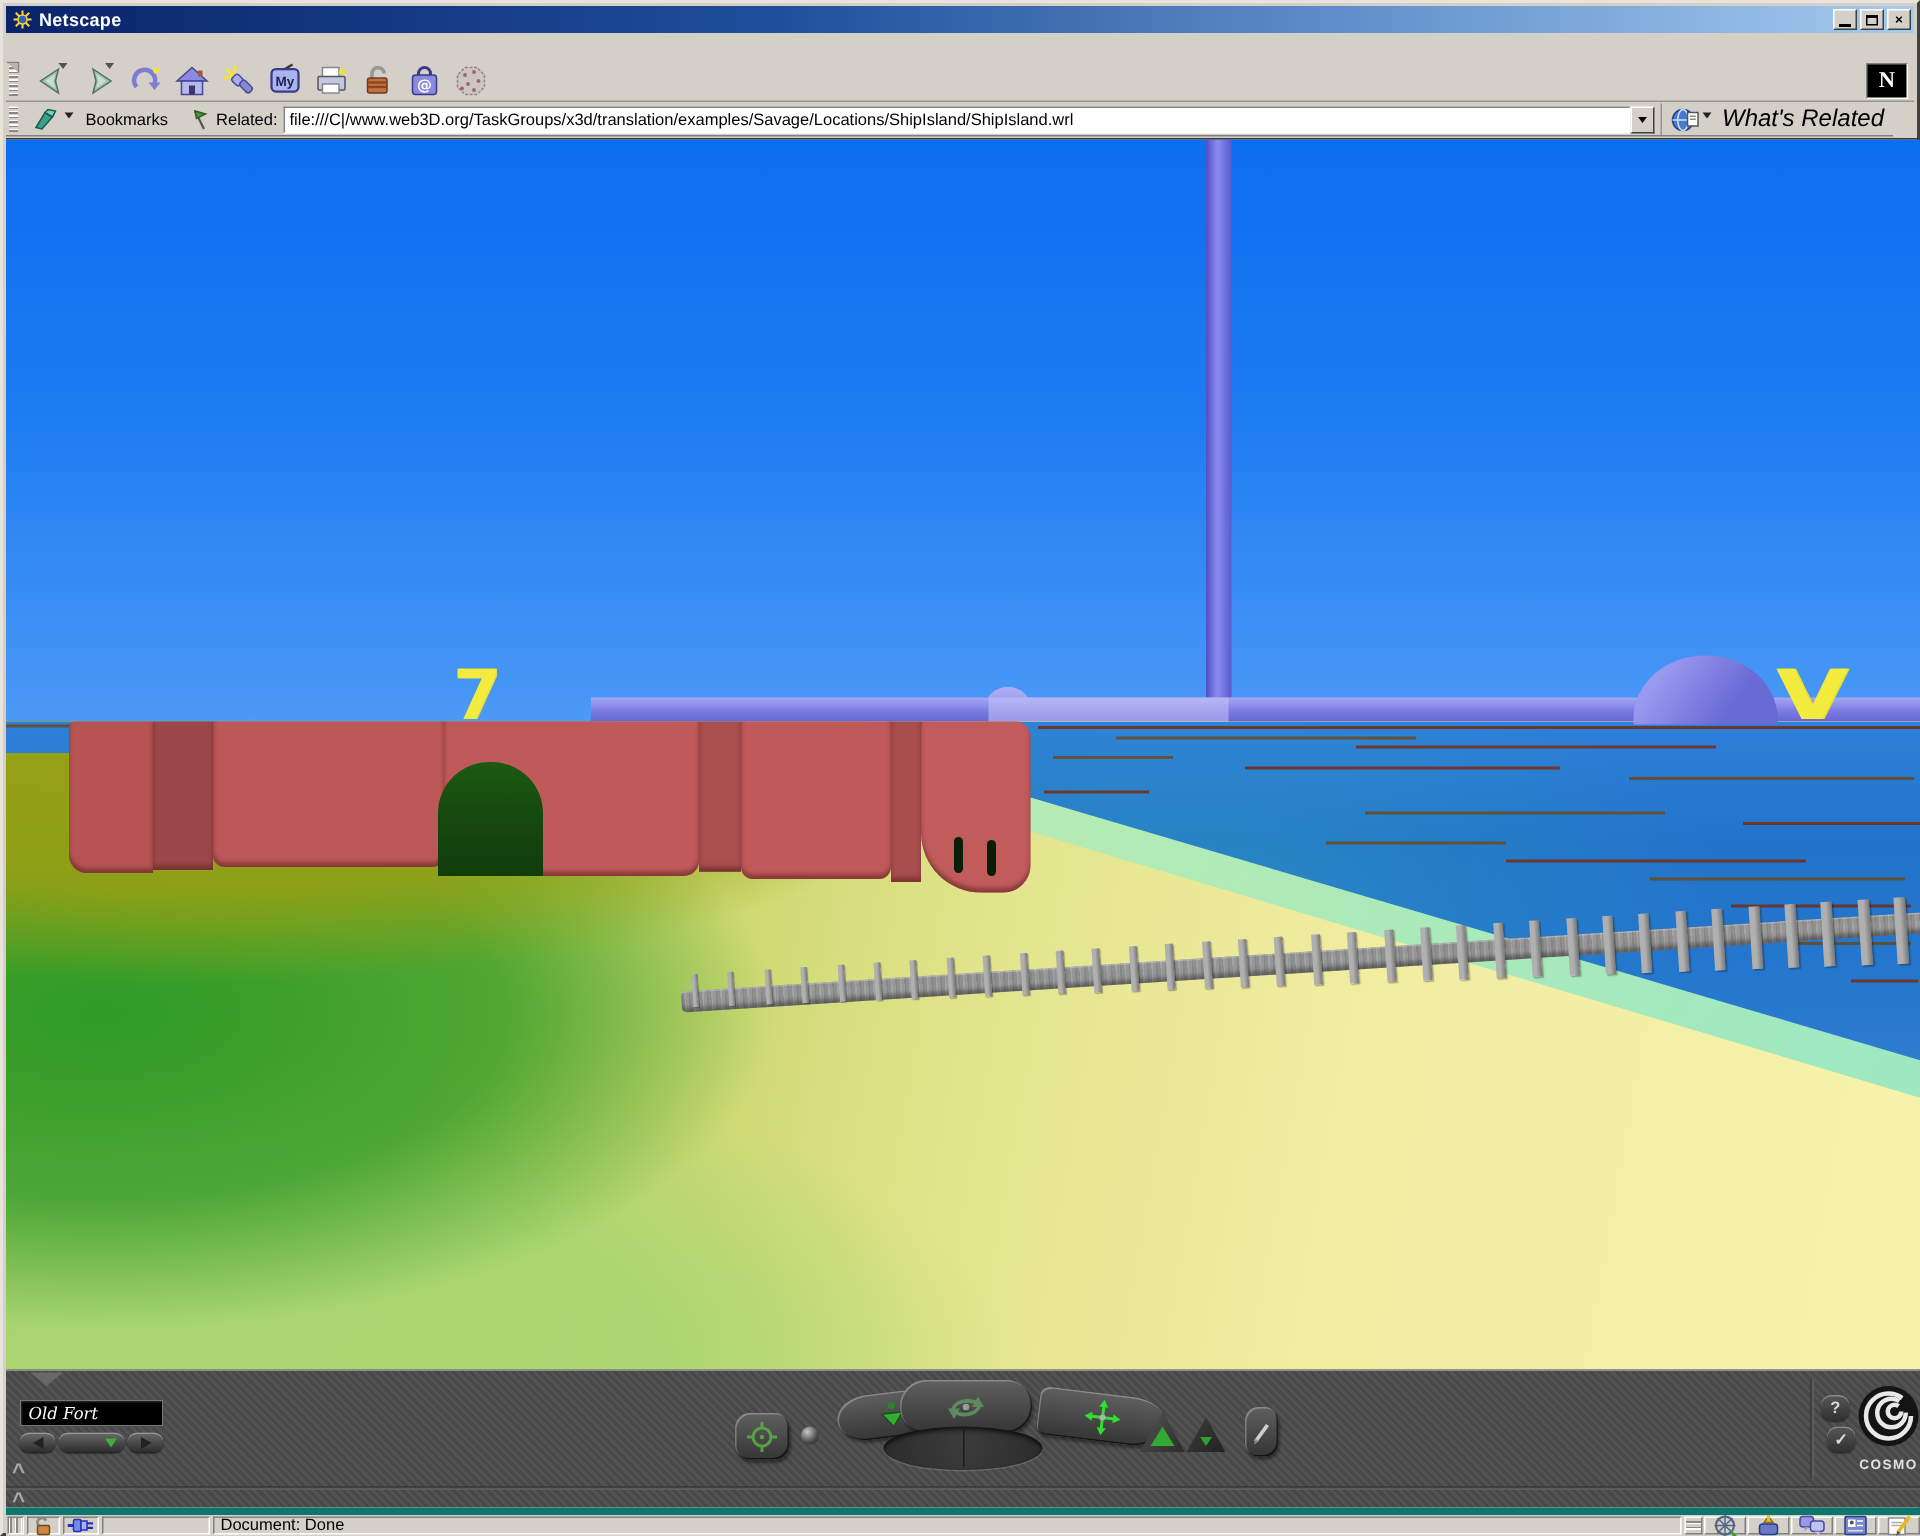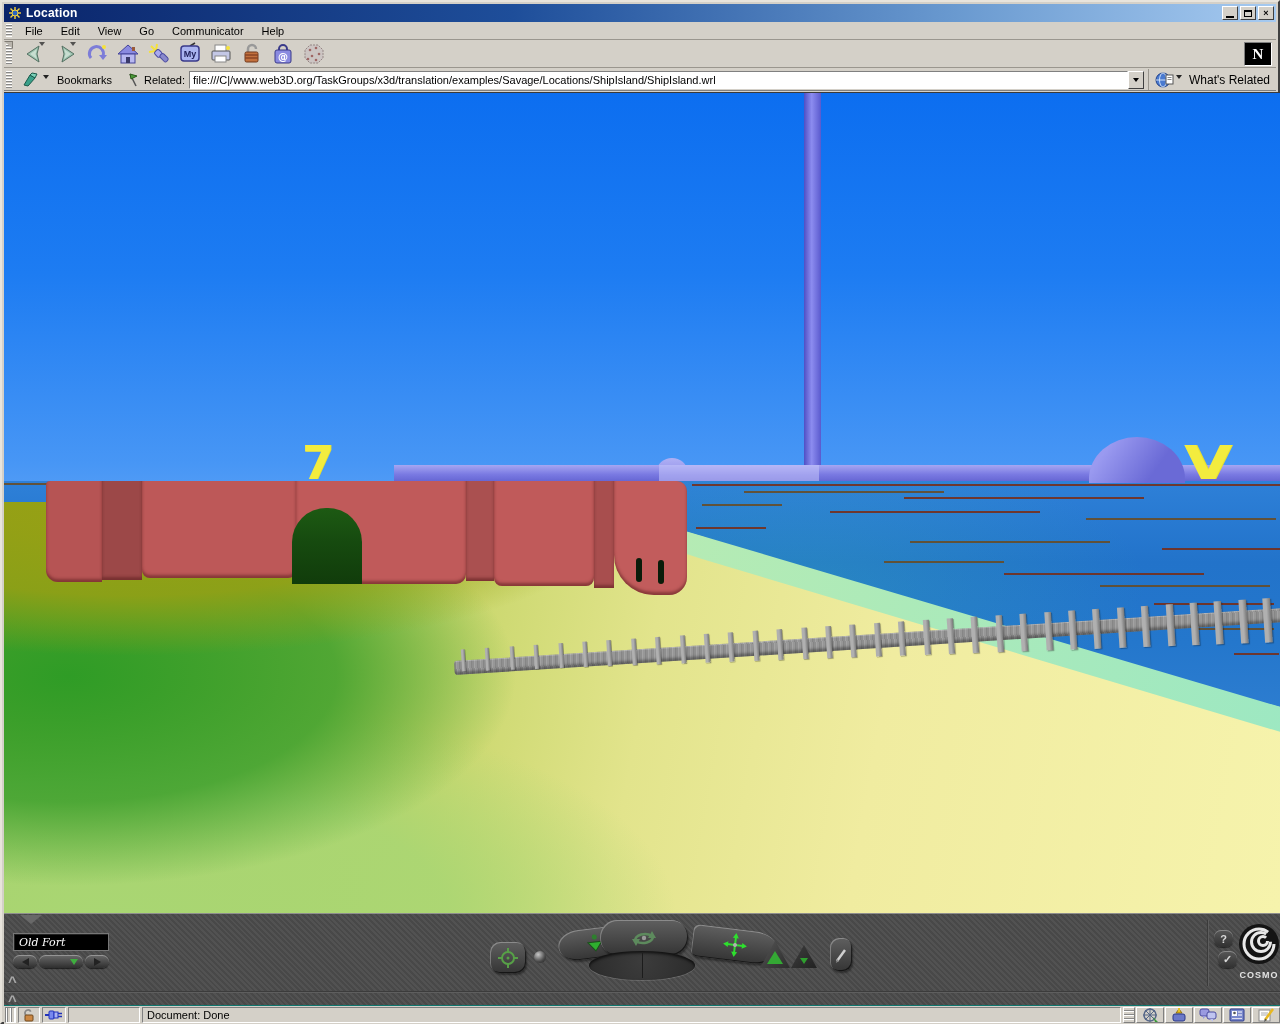--- a/index.html
+++ b/index.html
@@ -38,35 +38,35 @@
   .tbtn svg { display:block; }
   .dim { opacity:0.8; filter:saturate(0.55); }
   .dd-chev { position:absolute; top:0px; right:2px; width:0; height:0;
     border-left:3px solid transparent; border-right:3px solid transparent; border-top:4px solid #333; }
   #throbber { margin-left:auto; margin-right:4px; width:28px; height:24px; background:#000;
     border:1px solid; border-color:#808080 #fff #fff #808080; display:flex;
     align-items:center; justify-content:center; color:#fff;
     font-family:"Liberation Serif", serif; font-weight:bold; font-size:15px; }
 
   
-  #locbar { position:absolute; top:67px; left:2px; right:2px; height:22px; background:#d4d0c8;
+  #locbar { position:absolute; top:67px; left:2px; right:16px; height:22px; background:#d4d0c8;
     display:flex; align-items:center; border-bottom:1px solid #808080; }
   .loc-label { font-size:11px; color:#000; margin:0 4px; white-space:nowrap; }
   #url-box { flex:1; height:18px; background:#fff; border:1px solid;
     border-color:#808080 #fff #fff #808080; display:flex; align-items:center; overflow:hidden; }
   #url-text { font-size:11px; color:#000; padding-left:3px; white-space:nowrap; }
   #url-drop { width:16px; height:18px; background:#d4d0c8; border:1px solid;
     border-color:#fff #404040 #404040 #fff; display:flex; align-items:center; justify-content:center; }
   .tri-down { width:0; height:0; border-left:3px solid transparent; border-right:3px solid transparent;
     border-top:4px solid #000; }
   .tiny-chev { width:0; height:0; border-left:3px solid transparent; border-right:3px solid transparent;
     border-top:4px solid #222; margin:0 4px 6px 1px; }
   #whats-related { display:flex; align-items:center; padding:0 6px; height:100%;
     border-left:1px solid #9a968e; margin-left:4px; }
-  #whats-related span { font-size:12px; margin-left:3px; }
+  #whats-related span { font-size:16px; margin-left:3px;font-style:italic; }
 
   
   #scene { position:absolute; top:90px; left:2px; width:1276px; height:821px; overflow:hidden;
     border-top:1px solid #3a3a3a;
     background:linear-gradient(180deg,#0c6ef0 0%,#1d7cf2 22%,#4796f5 45%,#8cbcf8 68%,#c9e1fb 85%,#eaf4fd 100%); }
   #pole { left:800px; top:0; width:17px; height:389px;
     background:linear-gradient(90deg,#4f4fc4,#8c8cf0 45%,#5a5ace); border-radius:0 0 3px 3px; }
   #h-tube { left:390px; top:372px; width:886px; height:17px;
     background:linear-gradient(180deg,#a6a6f2,#7a7ae2 55%,#6464d2); }
   #h-tube-light { left:655px; top:372px; width:160px; height:17px; background:rgba(196,196,250,0.55); }
@@ -176,21 +176,21 @@
   .mini-btn { position:absolute; width:19px; height:17px; border-radius:7px;
     background:linear-gradient(180deg,#585858,#303030);
     box-shadow:inset 0 1px 0 rgba(255,255,255,0.3), 0 1px 1px rgba(0,0,0,0.5);
     color:#d8d8d8; font-size:11px; font-weight:bold; display:flex; align-items:center; justify-content:center; }
   #help-btn { left:1210px; top:16px; } #confirm-btn { left:1214px; top:37px; }
   #cosmo-logo { left:1230px; top:8px; width:50px; height:62px; text-align:center; }
   #cosmo-text { color:#e2e2e2; font-size:9px; letter-spacing:1px; font-weight:bold; }
 
   
   #statusbar { position:absolute; top:1003px; left:2px; width:1276px; height:19px; background:#d4d0c8;
-    border-top:1px solid #0f766e; display:flex; align-items:stretch; }
+    border-top:5px solid #0f766e; display:flex; align-items:stretch; }
   .spanel { border:1px solid; border-color:#808080 #fff #fff #808080; margin:1px;
     display:flex; align-items:center; }
   #grip { width:11px; background:repeating-linear-gradient(90deg,#fff 0 1px,#888 1px 2px,#d4d0c8 2px 4px); }
   #lock-panel { width:22px; justify-content:center; }
   #plug-panel { width:24px; justify-content:center; }
   #prog-panel { width:72px; }
   #status-panel { flex:1; padding-left:4px; }
   #status-text { font-size:11px; color:#000; }
   #component-bar { display:flex; align-items:stretch; }
   .cpanel { border:1px solid; border-color:#fff #808080 #808080 #fff; margin:1px 0 1px 1px;
@@ -206,43 +206,34 @@
     <svg id="title-icon" viewBox="0 0 14 14">
       <rect width="14" height="14" fill="#0a246a"></rect>
       <g stroke="#f5d23a" stroke-width="1.4">
         <line x1="7" y1="1" x2="7" y2="13"></line>
           <line x1="1" y1="7" x2="13" y2="7"></line>
         <line x1="2.5" y1="2.5" x2="11.5" y2="11.5"></line>
           <line x1="11.5" y1="2.5" x2="2.5" y2="11.5"></line>
       </g>
       <circle cx="7" cy="7" r="3" fill="#2a64c0" stroke="#f5d23a" stroke-width="1"></circle>
     </svg>
-    <span id="title-text">Location</span>
+    <span id="title-text">Netscape</span>
     <div class="winbtns">
       <div class="winbtn">
           <div class="glyph-min"></div>
         </div>
       <div class="winbtn">
           <div class="glyph-restore"></div>
         </div>
       <div class="winbtn">
           <span>×</span>
         </div>
     </div>
   </div>
 
-  <div id="menubar">
-    <div class="gripper"></div>
-    <span class="menu-item">File</span>
-    <span class="menu-item">Edit</span>
-    <span class="menu-item">View</span>
-    <span class="menu-item">Go</span>
-    <span class="menu-item">Communicator</span>
-    <span class="menu-item">Help</span>
-  </div>
 
   <div id="toolbar">
     <div class="collapse-tab"></div>
     <div class="gripper"></div>
 
     <div class="tbtn dim">
       <svg width="24" height="24" viewBox="0 0 24 24">
         <polygon points="16,4 4,12 16,20 14,12" fill="#6fc9a0" stroke="#1e5f43" stroke-width="1"></polygon>
         <polygon points="14,7 7,12 14,17 12.5,12" fill="#b4e8cf"></polygon>
       </svg>

